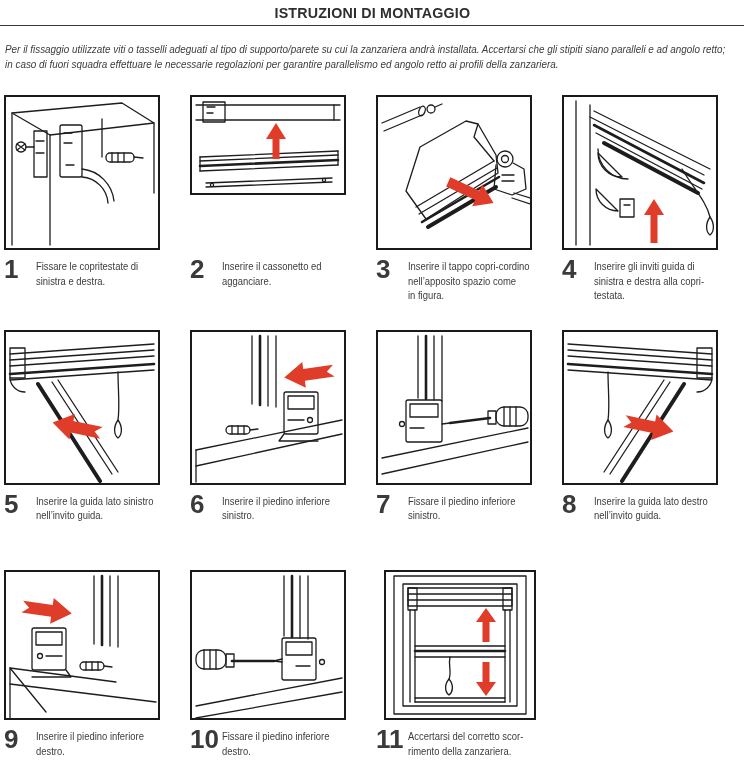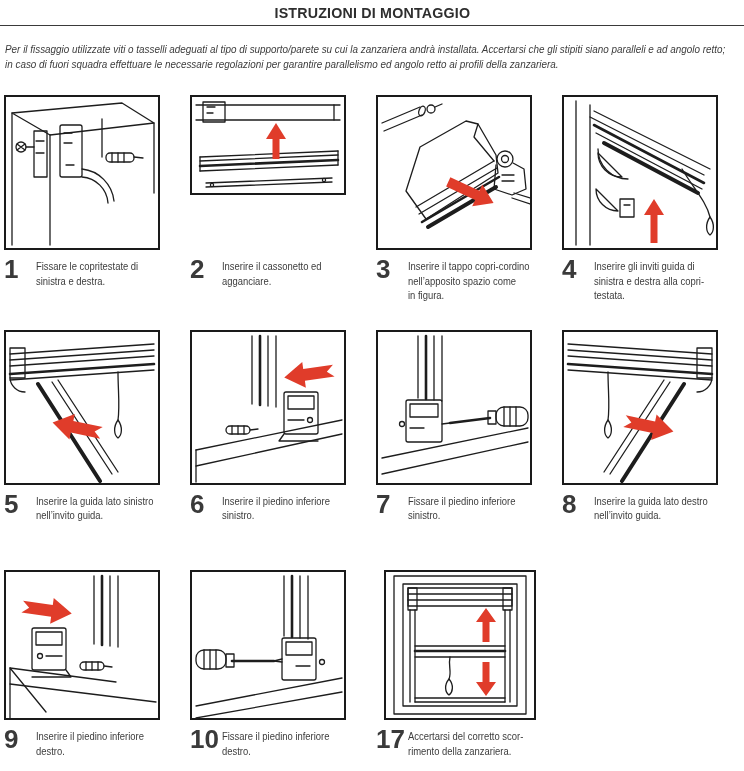--- a/index.html
+++ b/index.html
@@ -367,21 +367,21 @@
             <path class="ln" d="M29 74 H119 M29 85 H119"></path>
         <path class="ln" d="M29 126 H119 M29 130 H119"></path>
         <path class="ln" d="M64 85 C62 94 66 100 63 107"></path>
         <path class="ln" d="M63 107 C58 113 59 120 63 123 C67 120 68 113 63 107 Z"></path>
         <polygon class="arw" points="96.5,70 96.5,50 90,50 100,36 110,50 103.5,50 103.5,70"></polygon>
         <polygon class="arw" points="96.5,90 96.5,110 90,110 100,124 110,110 103.5,110 103.5,90"></polygon>
       </svg>
     </div>
       </div>
     <div class="caption">
-      <div class="num">17</div>
+      <div class="num">11</div>
       <div class="cap">Accertarsi del corretto scor-
 rimento della zanzariera.</div>
     </div>
   </div>
 
   <div class="step"></div>
 
 </div>
 
 </body></html>

